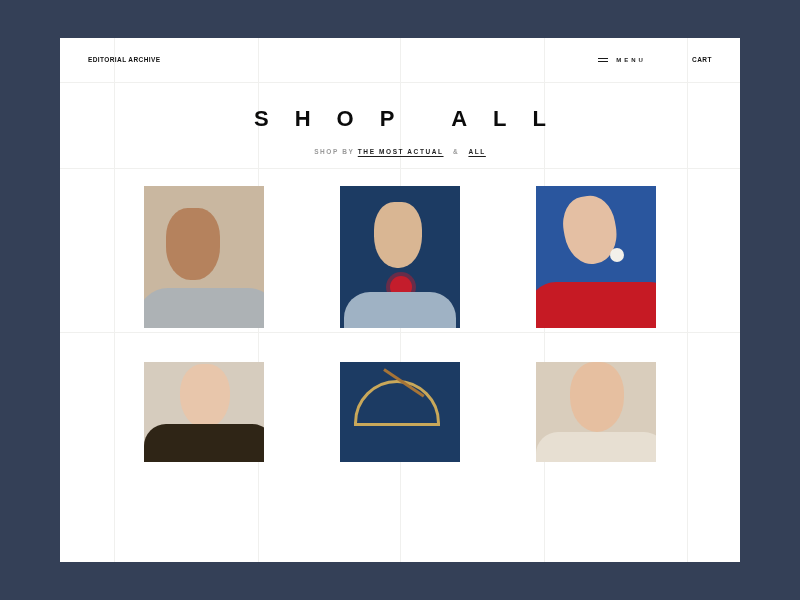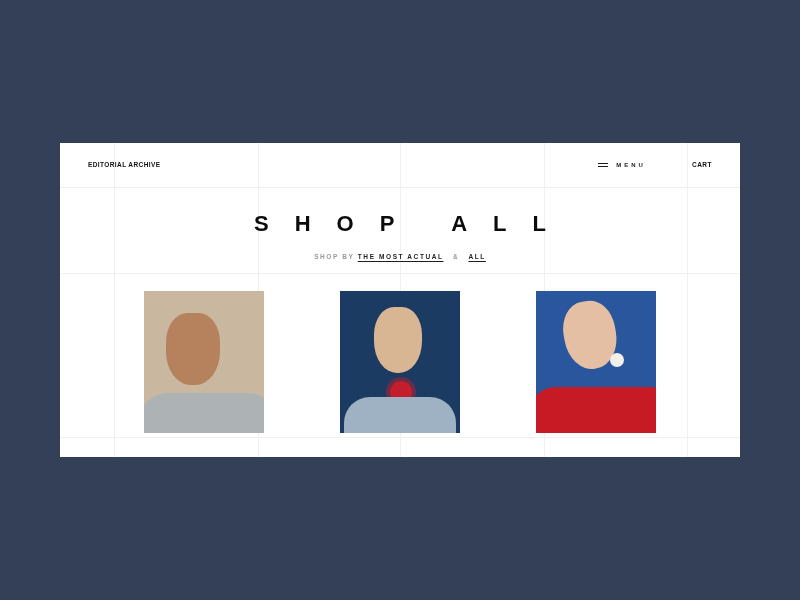--- a/index.html
+++ b/index.html
@@ -6,21 +6,21 @@
   html, body { width: 800px; height: 600px; overflow: hidden; }
   body {
     background: #344057;
     font-family: "Helvetica Neue", Arial, sans-serif;
     display: flex;
     align-items: center;
     justify-content: center;
   }
   .stage {
     width: 680px;
-    height: 314px;
+    height: 524px;
     background: #ffffff;
     position: relative;
     overflow: hidden;
     text-decoration: underline;
   }
 
   
   .grid-overlay {
     position: absolute;
     inset: 0;

